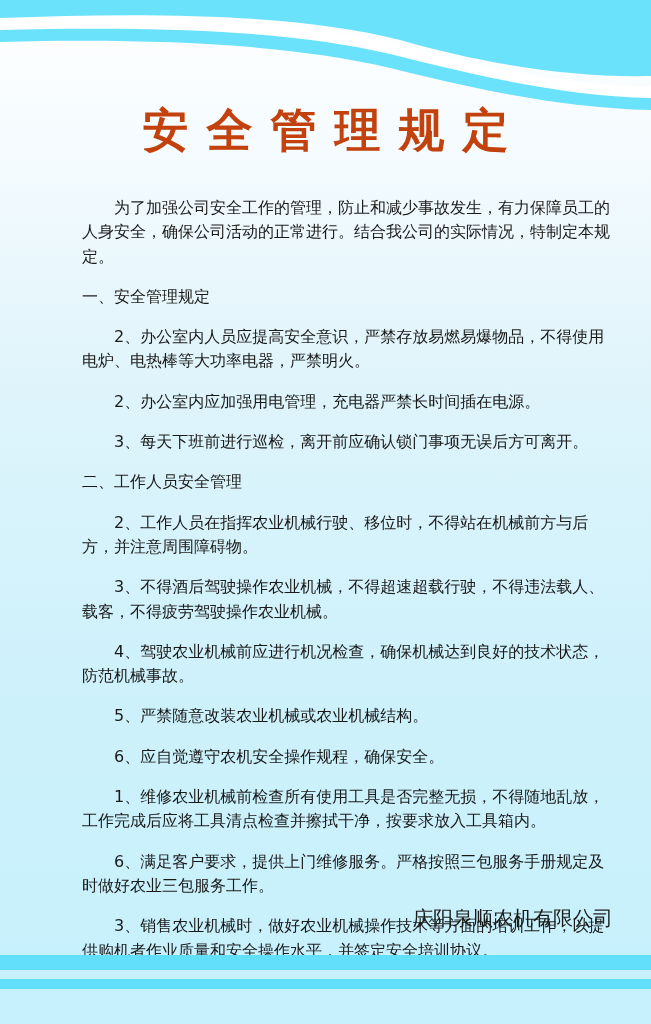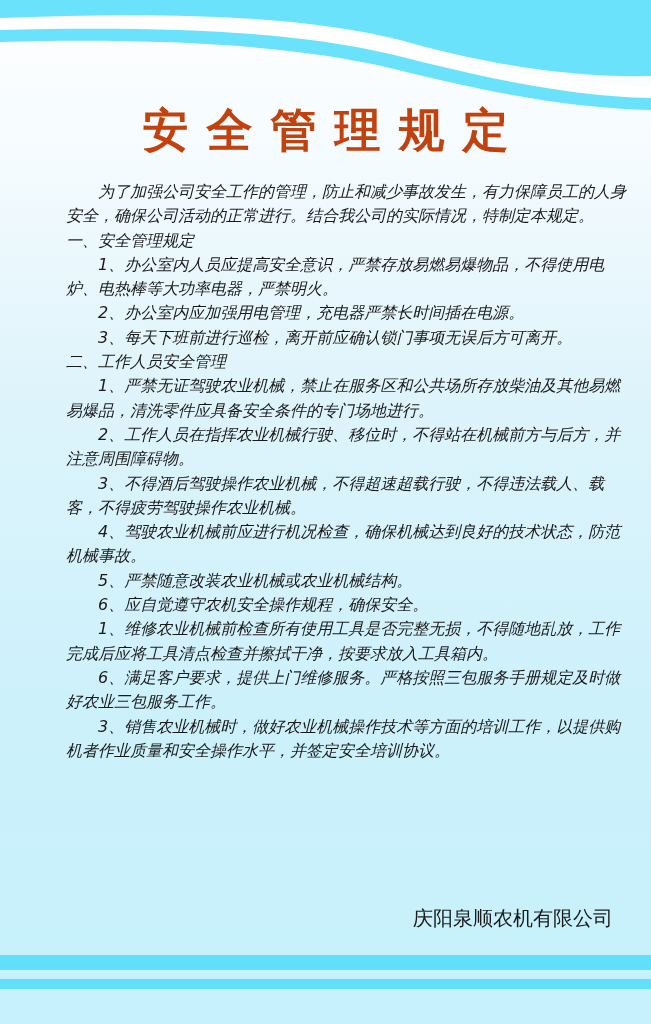--- a/index.html
+++ b/index.html
@@ -12,21 +12,21 @@
   .wave { position: absolute; left: 0; top: 0; width: 651px; height: 120px; }
   .title {
     position: absolute; top: 100px; left: 0; width: 651px; text-align: center;
     font-size: 46px; font-weight: bold; letter-spacing: 18px; color: #c2410c;
     text-indent: 18px;
   }
   .content {
     position: absolute; left: 66px; top: 180px; width: 564px;
     font-size: 16px; line-height: 24.3px;
   }
-  .content p { margin: 0; font-style: italic; }
+  .content p { margin: 16px; }
   .indent { text-indent: 32px; }
   .sign {
     position: absolute; top: 905px; right: 38px;
     font-size: 20px; color: #1a1a1a;
   }
   .band1 { position: absolute; left: 0; top: 955px; width: 651px; height: 15px; background: #62e0fb; }
   .band2 { position: absolute; left: 0; top: 979px; width: 651px; height: 10px; background: #62e0fb; }
 </style>
 </head>
 <body>
@@ -36,26 +36,25 @@
   <path d="M0 30 C150 24 290 28 390 52 C470 72 560 96 651 98 V86 C560 86 470 64 395 44 C290 20 150 16 0 22 Z" fill="#ffffff"></path>
   <path d="M0 30 C150 26 290 30 390 54 C470 74 560 96 651 98 V110 C560 108 470 88 390 68 C290 44 150 38 0 42 Z" fill="#6ae2fc"></path>
 </svg>
 
 <div class="title">安全管理规定</div>
 
 <div class="content">
   <p class="indent">为了加强公司安全工作的管理，防止和减少事故发生，有力保障员工的人身安全，确保公司活动的正常进行。结合我公司的实际情况，特制定本规定。</p>
 
   <p>一、安全管理规定</p>
-  <p class="indent">1、办公室内人员应提高安全意识，严禁存放易燃易爆物品，不得使用电炉、电热棒等大功率电器，严禁明火。</p>
+  <p class="indent">2、办公室内人员应提高安全意识，严禁存放易燃易爆物品，不得使用电炉、电热棒等大功率电器，严禁明火。</p>
   <p class="indent">2、办公室内应加强用电管理，充电器严禁长时间插在电源。</p>
   <p class="indent">3、每天下班前进行巡检，离开前应确认锁门事项无误后方可离开。</p>
 
   <p>二、工作人员安全管理</p>
-  <p class="indent">1、严禁无证驾驶农业机械，禁止在服务区和公共场所存放柴油及其他易燃易爆品，清洗零件应具备安全条件的专门场地进行。</p>
   <p class="indent">2、工作人员在指挥农业机械行驶、移位时，不得站在机械前方与后方，并注意周围障碍物。</p>
   <p class="indent">3、不得酒后驾驶操作农业机械，不得超速超载行驶，不得违法载人、载客，不得疲劳驾驶操作农业机械。</p>
   <p class="indent">4、驾驶农业机械前应进行机况检查，确保机械达到良好的技术状态，防范机械事故。</p>
   <p class="indent">5、严禁随意改装农业机械或农业机械结构。</p>
   <p class="indent">6、应自觉遵守农机安全操作规程，确保安全。</p>
 
   <p class="indent">1、维修农业机械前检查所有使用工具是否完整无损，不得随地乱放，工作完成后应将工具清点检查并擦拭干净，按要求放入工具箱内。</p>
   <p class="indent">6、满足客户要求，提供上门维修服务。严格按照三包服务手册规定及时做好农业三包服务工作。</p>
   <p class="indent">3、销售农业机械时，做好农业机械操作技术等方面的培训工作，以提供购机者作业质量和安全操作水平，并签定安全培训协议。</p>
 </div>

